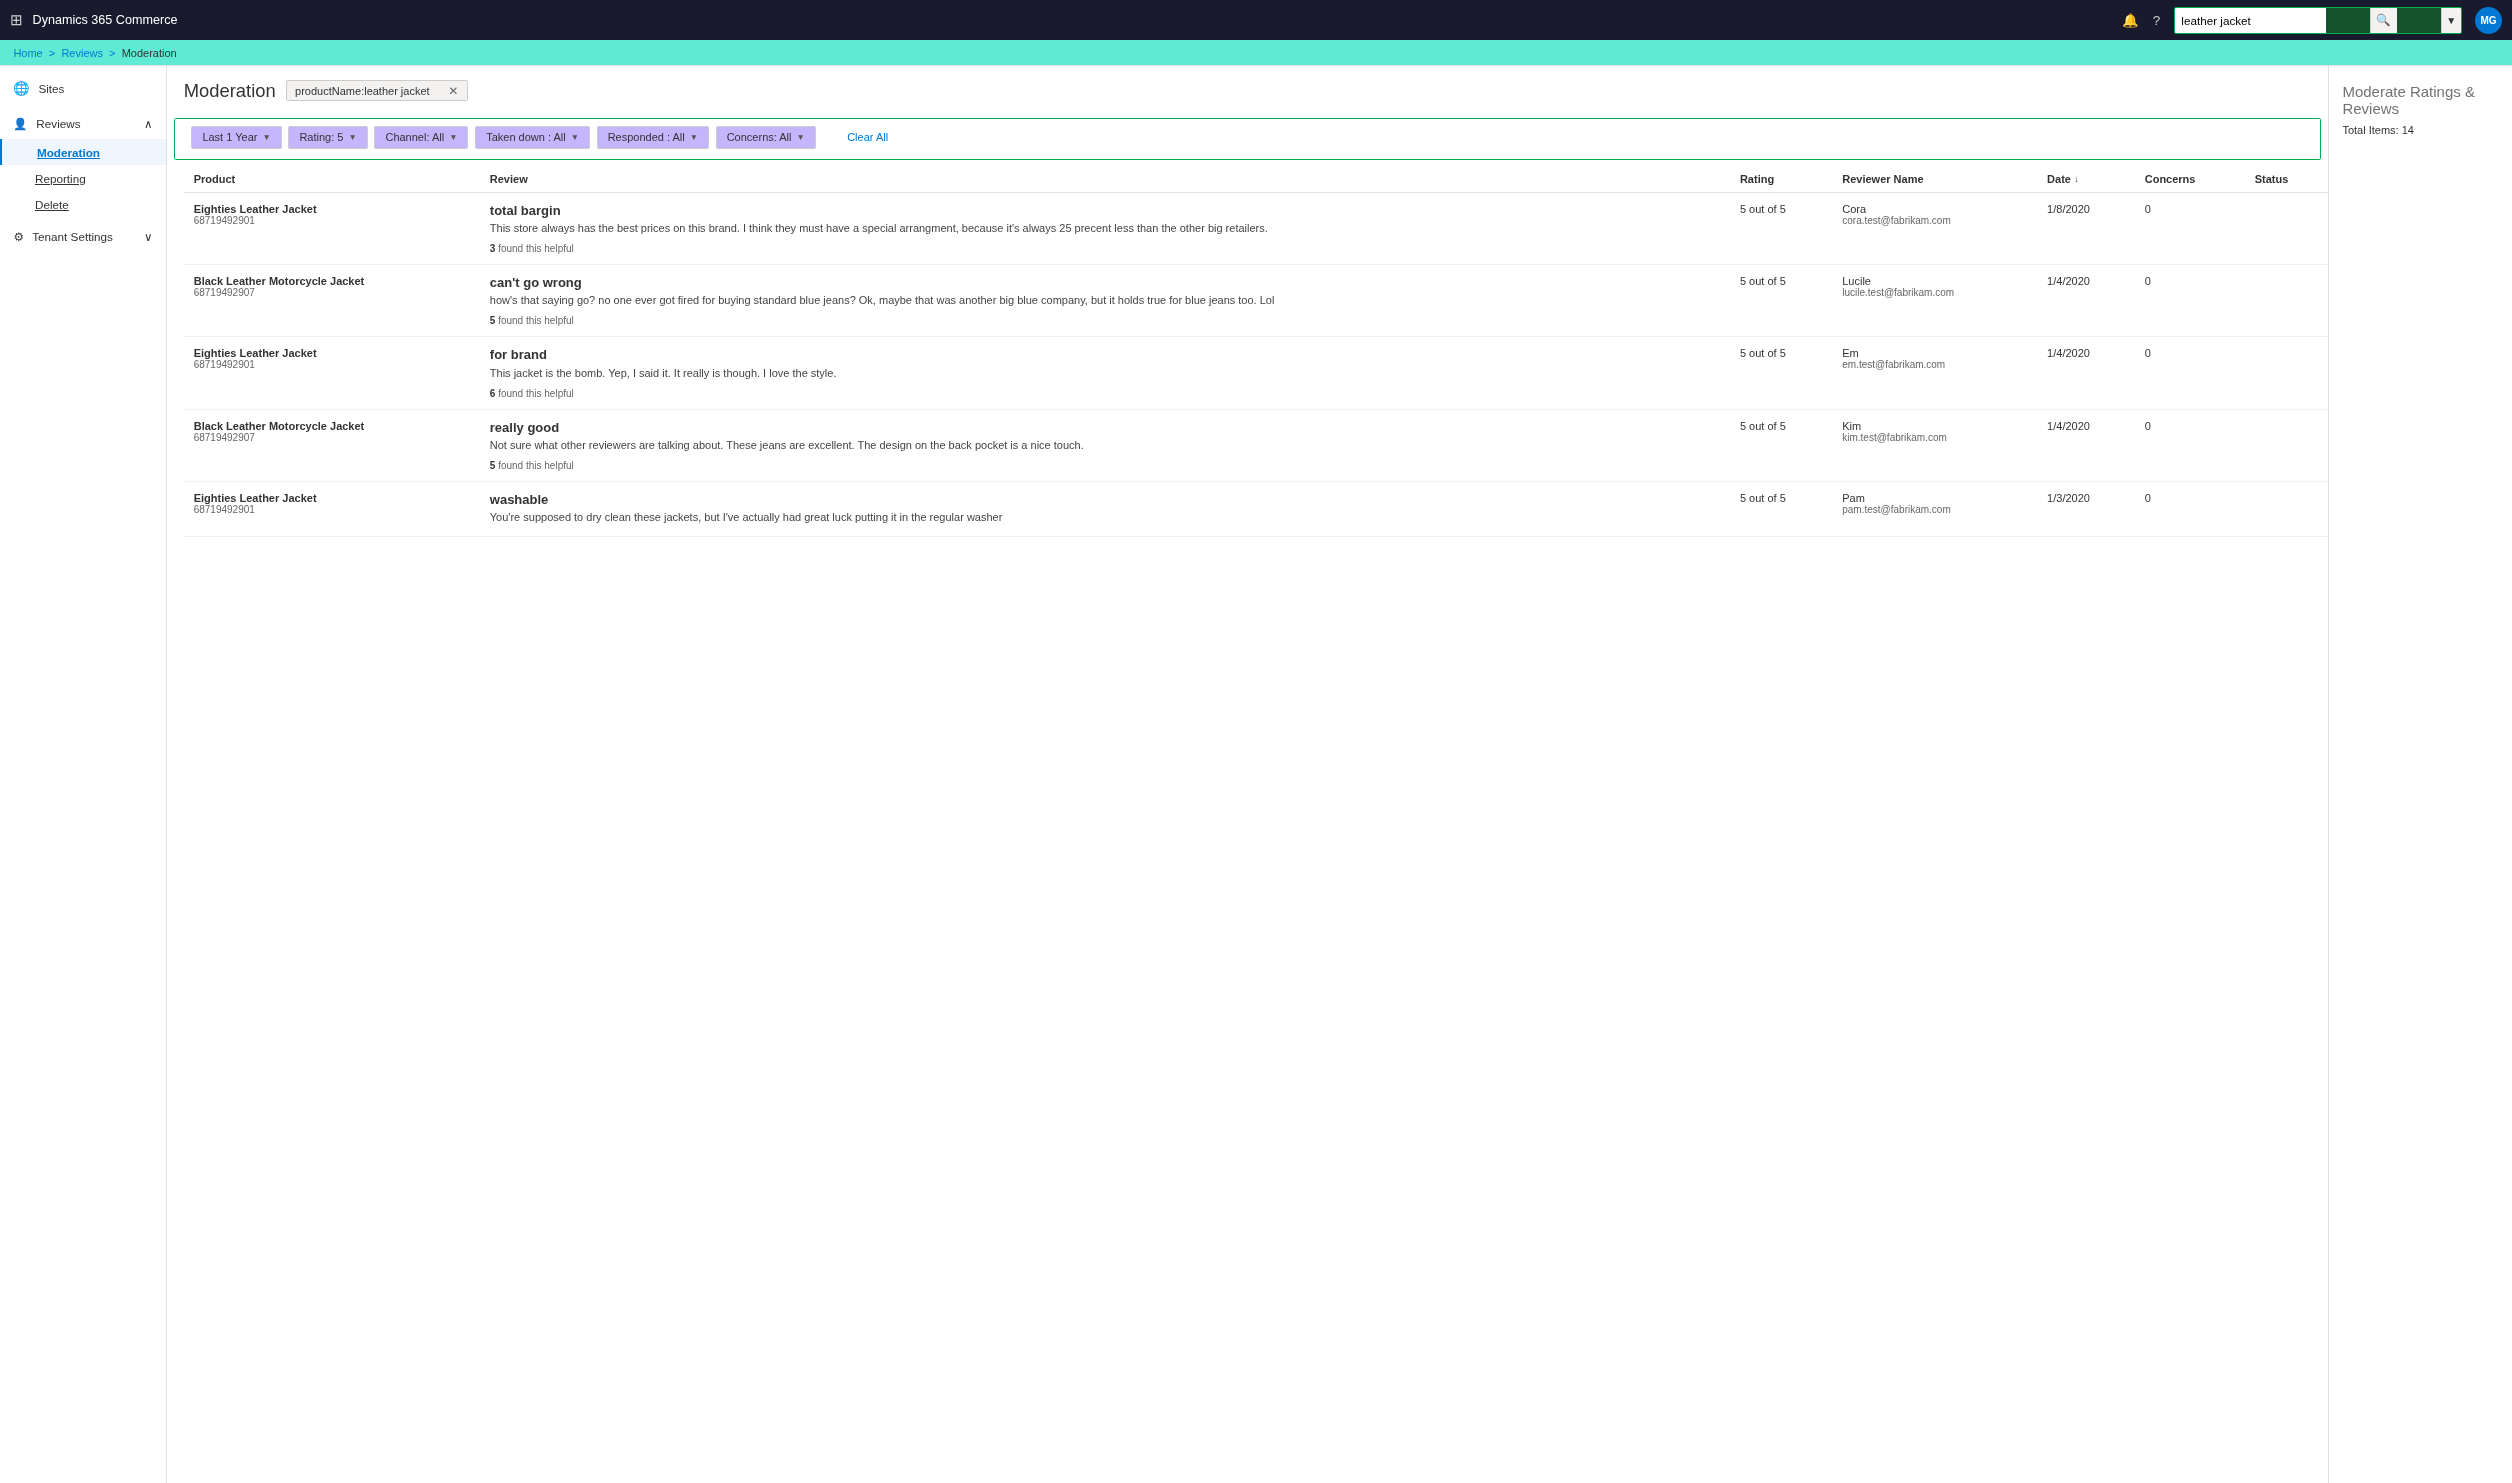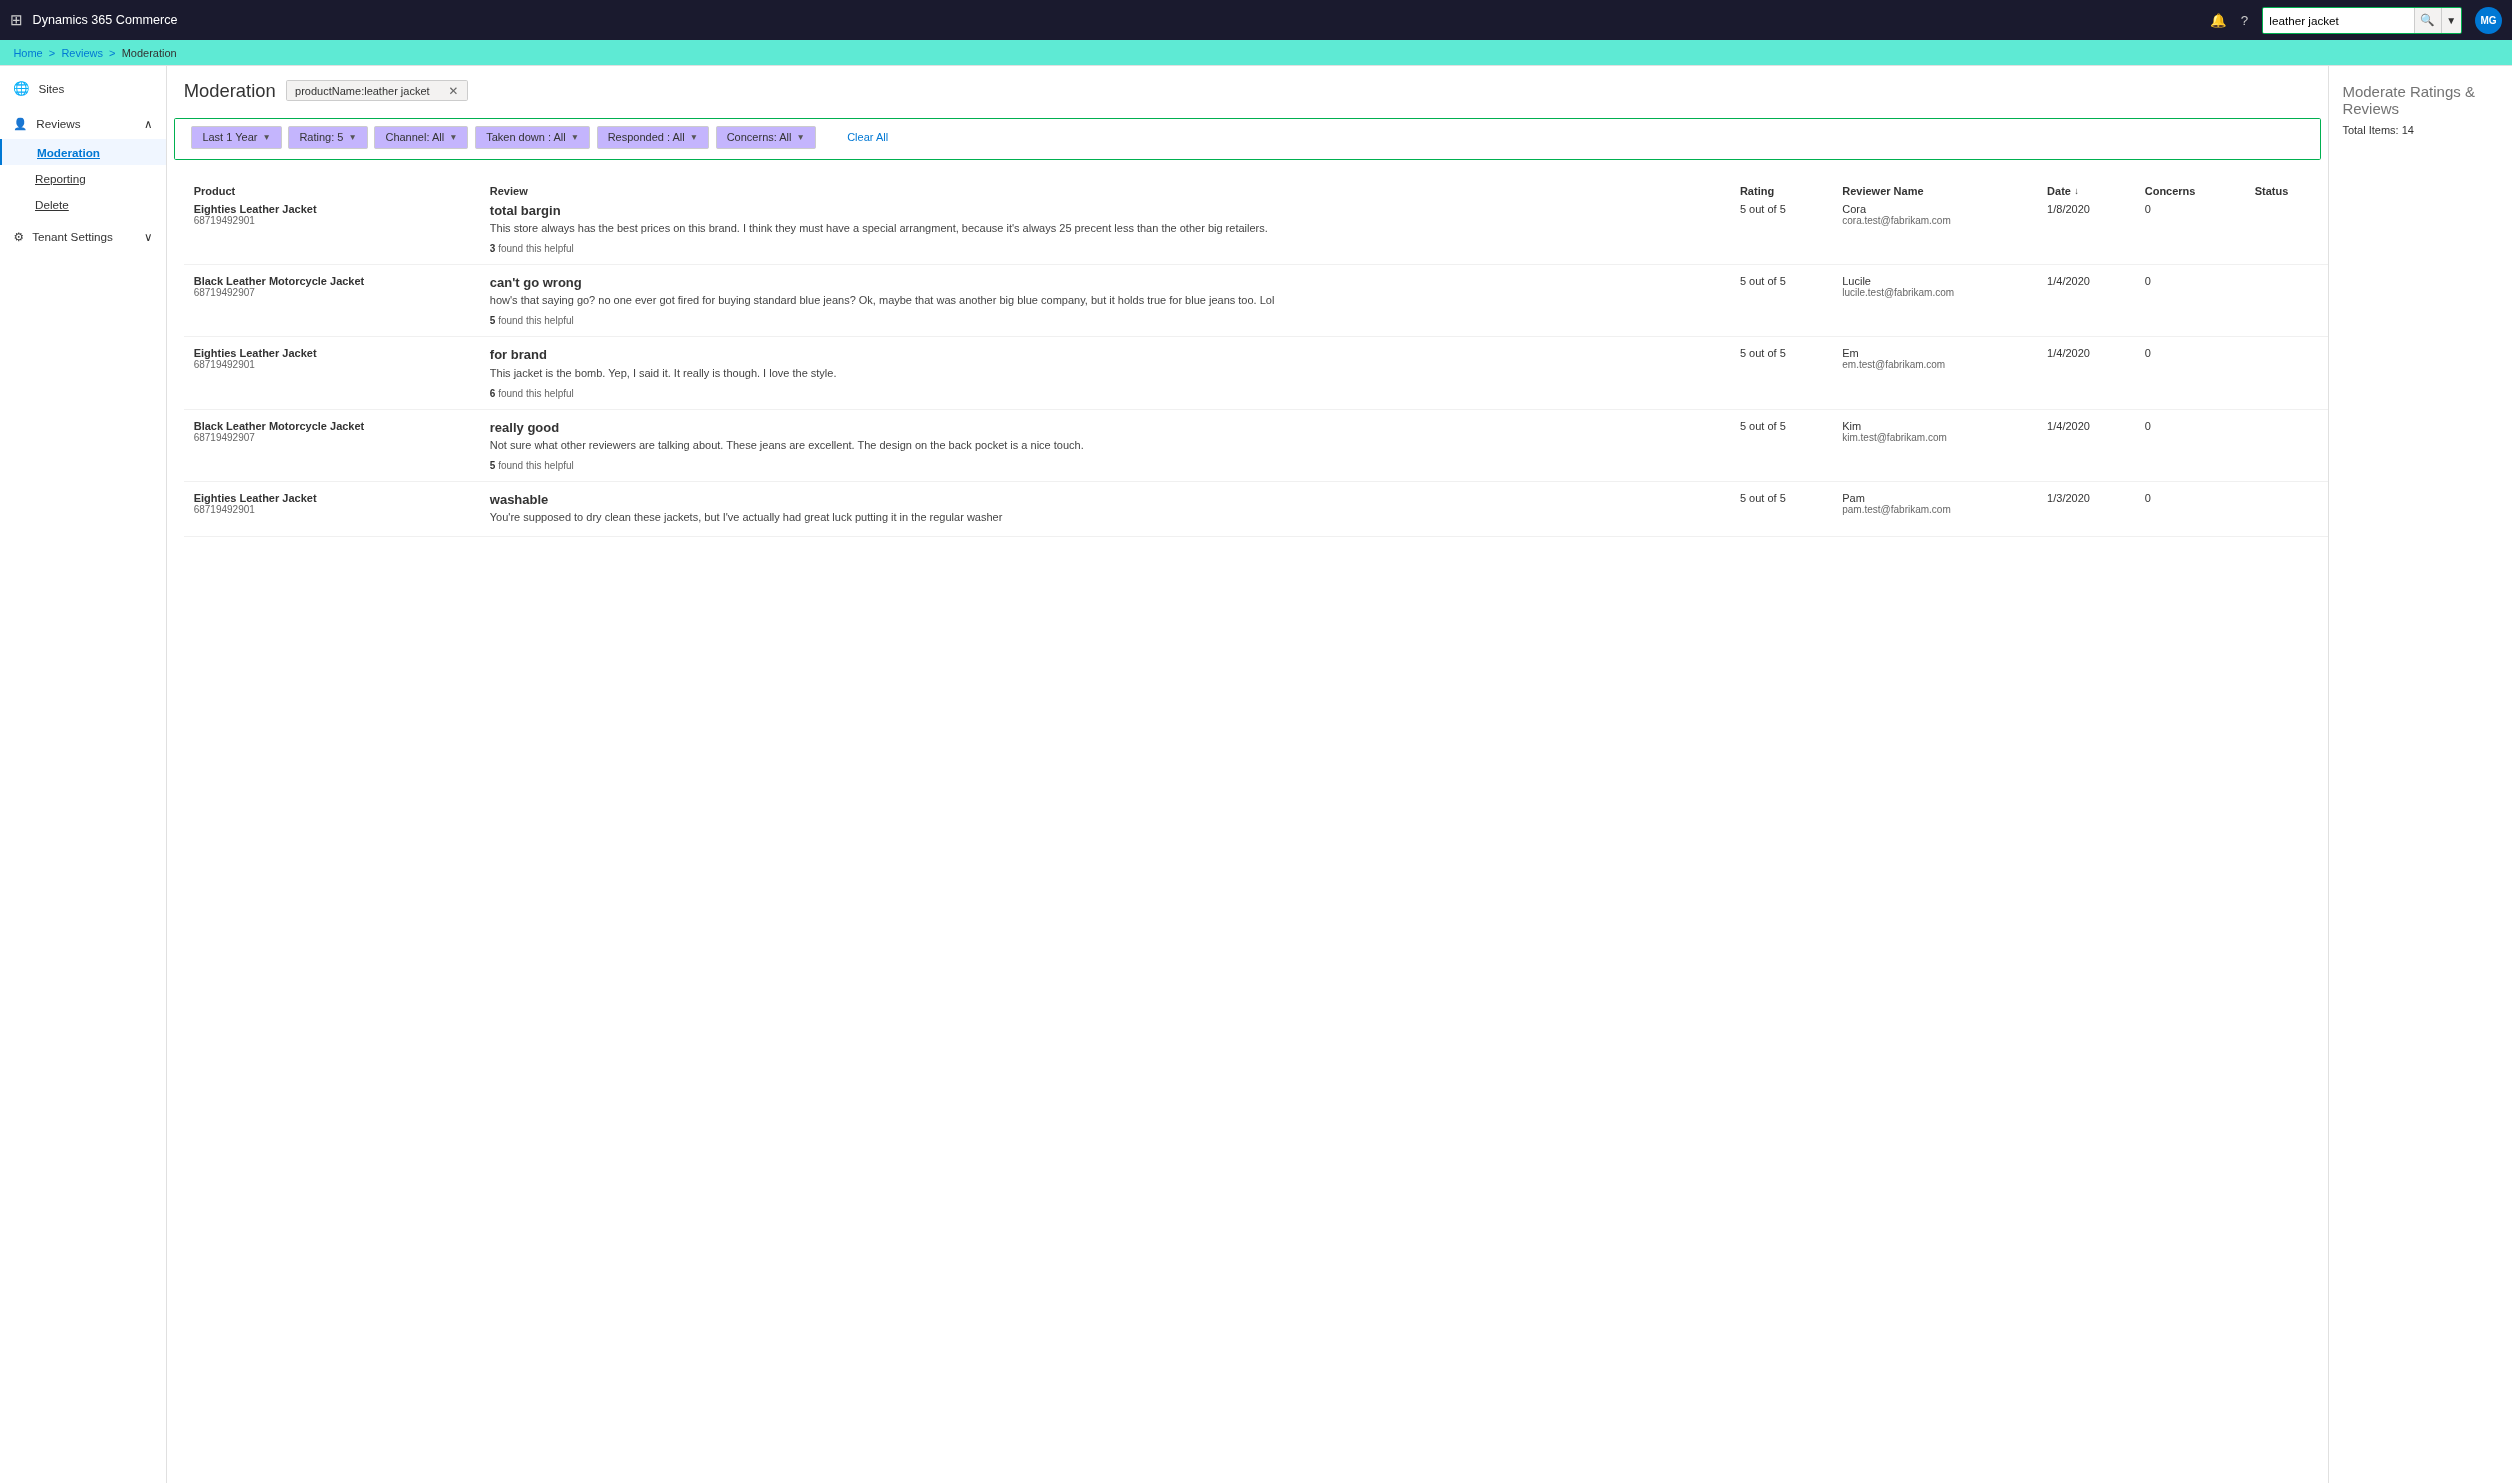--- a/index.html
+++ b/index.html
@@ -27,20 +27,21 @@
       font-size: 10px; font-weight: bold; cursor: pointer;
     }
     .search-box-top {
       display: flex;
       align-items: center;
       border: 1.7px solid #00b050;
       background: #14532d;
       height: 27px;
       border-radius: 1.7px;
       overflow: hidden;
+      gap: 44px;
     }
     .search-box-top input {
       border: none; outline: none; padding: 0 6.7px; font-size: 11.7px; width: 151px; height: 100%;
     }
     .search-box-top .search-btn {
       background: #f3f2f1; border: none; border-left: 0.8px solid #ccc;
       height: 100%; width: 27px; cursor: pointer; display: flex; align-items: center; justify-content: center;
       font-size: 11.7px; color: #333;
     }
     .search-box-top .search-dropdown-btn {
@@ -144,21 +145,21 @@
     
     .table-container {
       flex: 1; overflow-y: auto; padding: 0 0 0 16.7px;
     }
     .reviews-table {
       width: 100%; border-collapse: collapse;
     }
     .reviews-table th {
       text-align: left; font-size: 11px; font-weight: 600; color: #333;
       padding: 6.7px 10px; border-bottom: 1.7px solid #e0e0e0;
-      position: sticky; top: 12px; background: #fff; z-index: 1;
+      position: sticky; top: 0; background: #fff; z-index: 1;
     }
     .reviews-table td {
       padding: 10px 10px; vertical-align: top; border-bottom: 0.8px solid #f0f0f0;
       font-size: 11px;
     }
     .product-name { font-weight: 600; font-size: 11px; }
     .product-id { color: #666; font-size: 10px; }
     .review-title { font-weight: 700; font-size: 13px; }
     .review-body { color: #444; font-size: 11px; line-height: 1.4; margin-top: 3.3px; }
     .helpful-text { color: #666; font-size: 10px; margin-top: 6.7px; }

